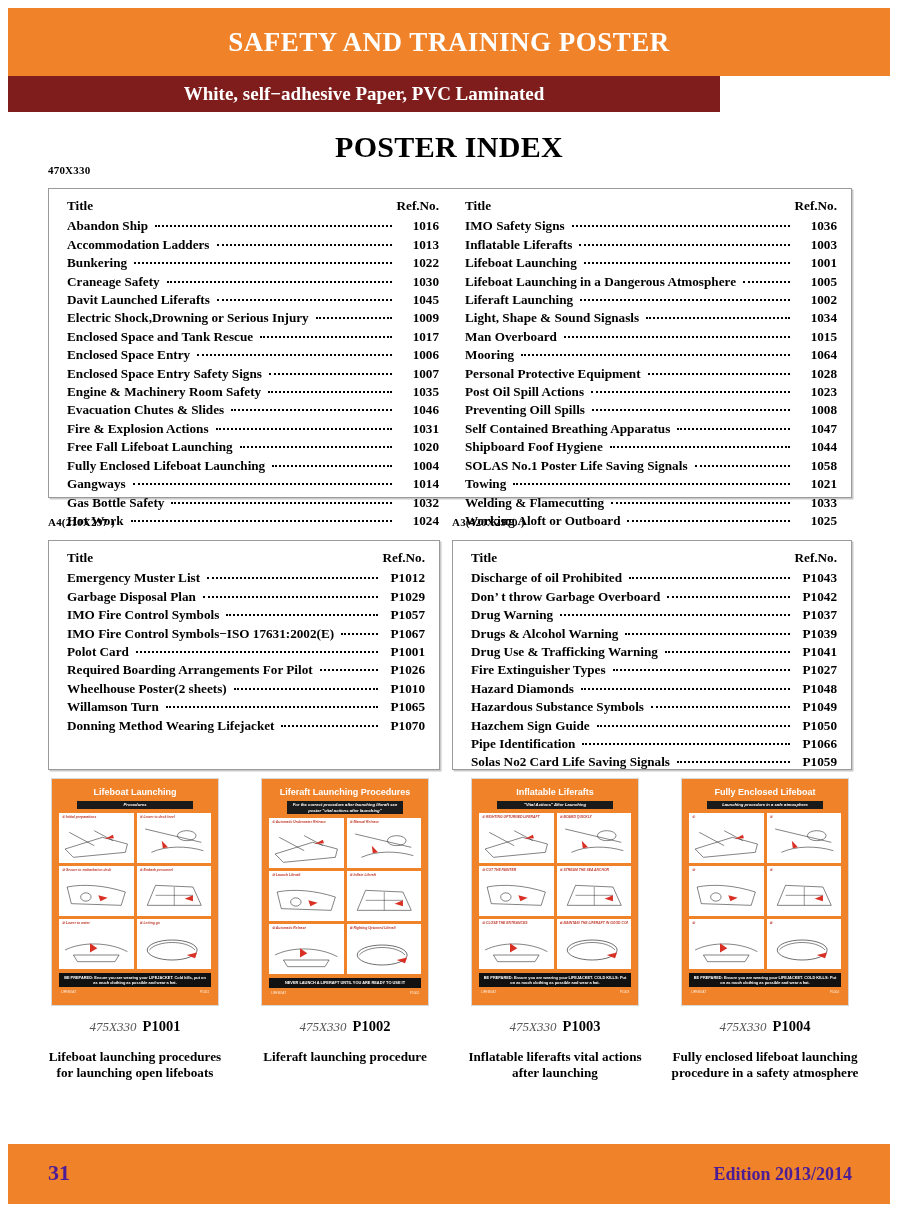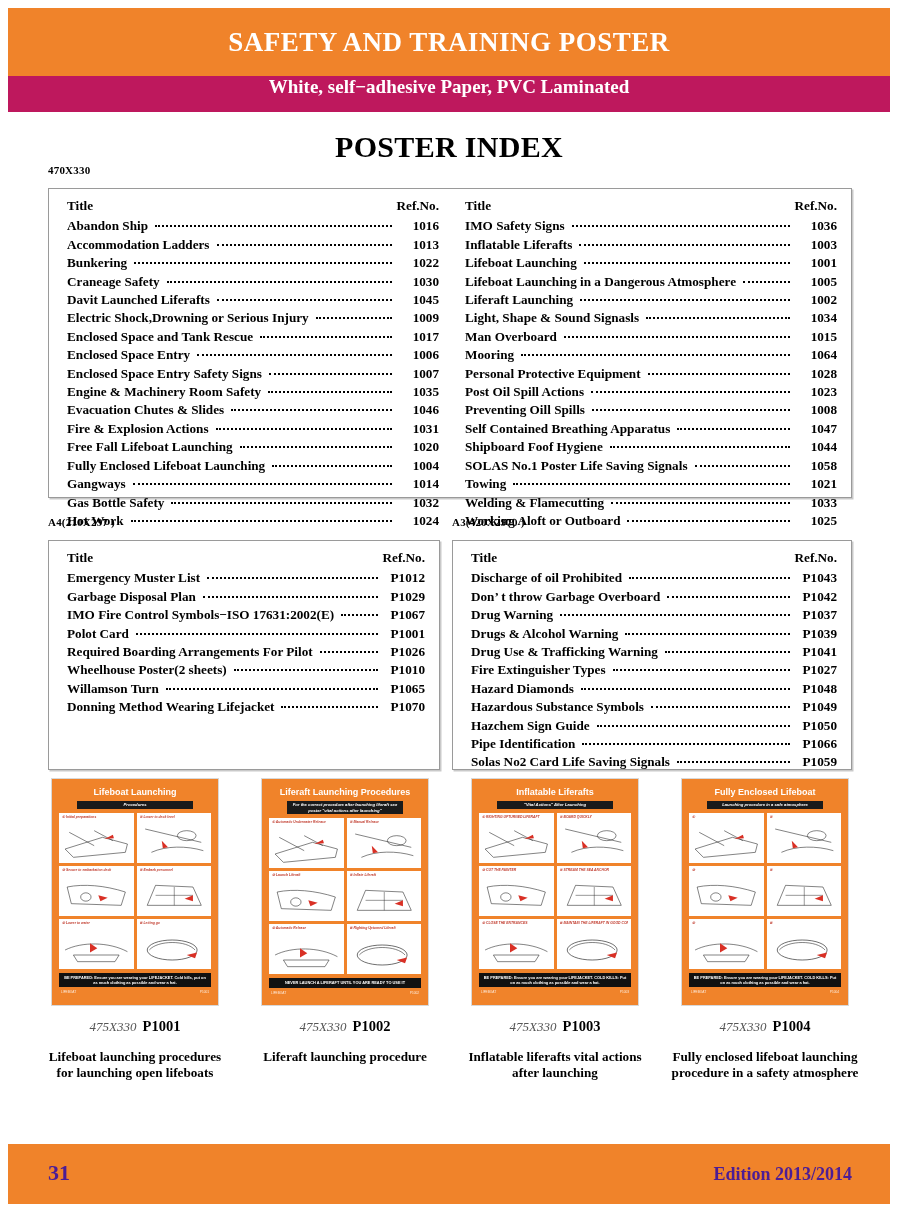--- a/index.html
+++ b/index.html
@@ -20,23 +20,23 @@
   .header-band-main {
     position: absolute;
     left: 8px; top: 8px;
     width: 882px; height: 68px;
     background: #f0832a;
     display: flex; align-items: center; justify-content: center;
   }
   .header-band-sub {
     position: absolute;
     left: 8px; top: 76px;
-    width: 882px; height: 36px;
-    background: #be185d;
-    display: flex; justify-content: center;
+    width: 712px; height: 36px;
+    background: #7f1d1d;
+    display: flex; align-items: center; justify-content: center;
   }
   .header-title {
     color: #ffffff;
     font-size: 27px;
     font-weight: bold;
     letter-spacing: .5px;
   }
   .header-sub {
     color: #ffffff;
     font-size: 19px;
@@ -628,20 +628,29 @@
               <td class="t-ref">P1012</td>
             </tr>
             <tr>
               <td class="t-title">
                 <div class="leaderwrap">
                   <span class="lbl">Garbage Disposal Plan</span>
                   <span class="dots"></span>
                 </div>
               </td>
               <td class="t-ref">P1029</td>
+            </tr>
+            <tr>
+              <td class="t-title">
+                <div class="leaderwrap">
+                  <span class="lbl">IMO Fire Control Symbols</span>
+                  <span class="dots"></span>
+                </div>
+              </td>
+              <td class="t-ref">P1057</td>
             </tr>
             <tr>
               <td class="t-title">
                 <div class="leaderwrap">
                   <span class="lbl">IMO Fire Control Symbols−ISO 17631:2002(E)</span>
                   <span class="dots"></span>
                 </div>
               </td>
               <td class="t-ref">P1067</td>
             </tr>

